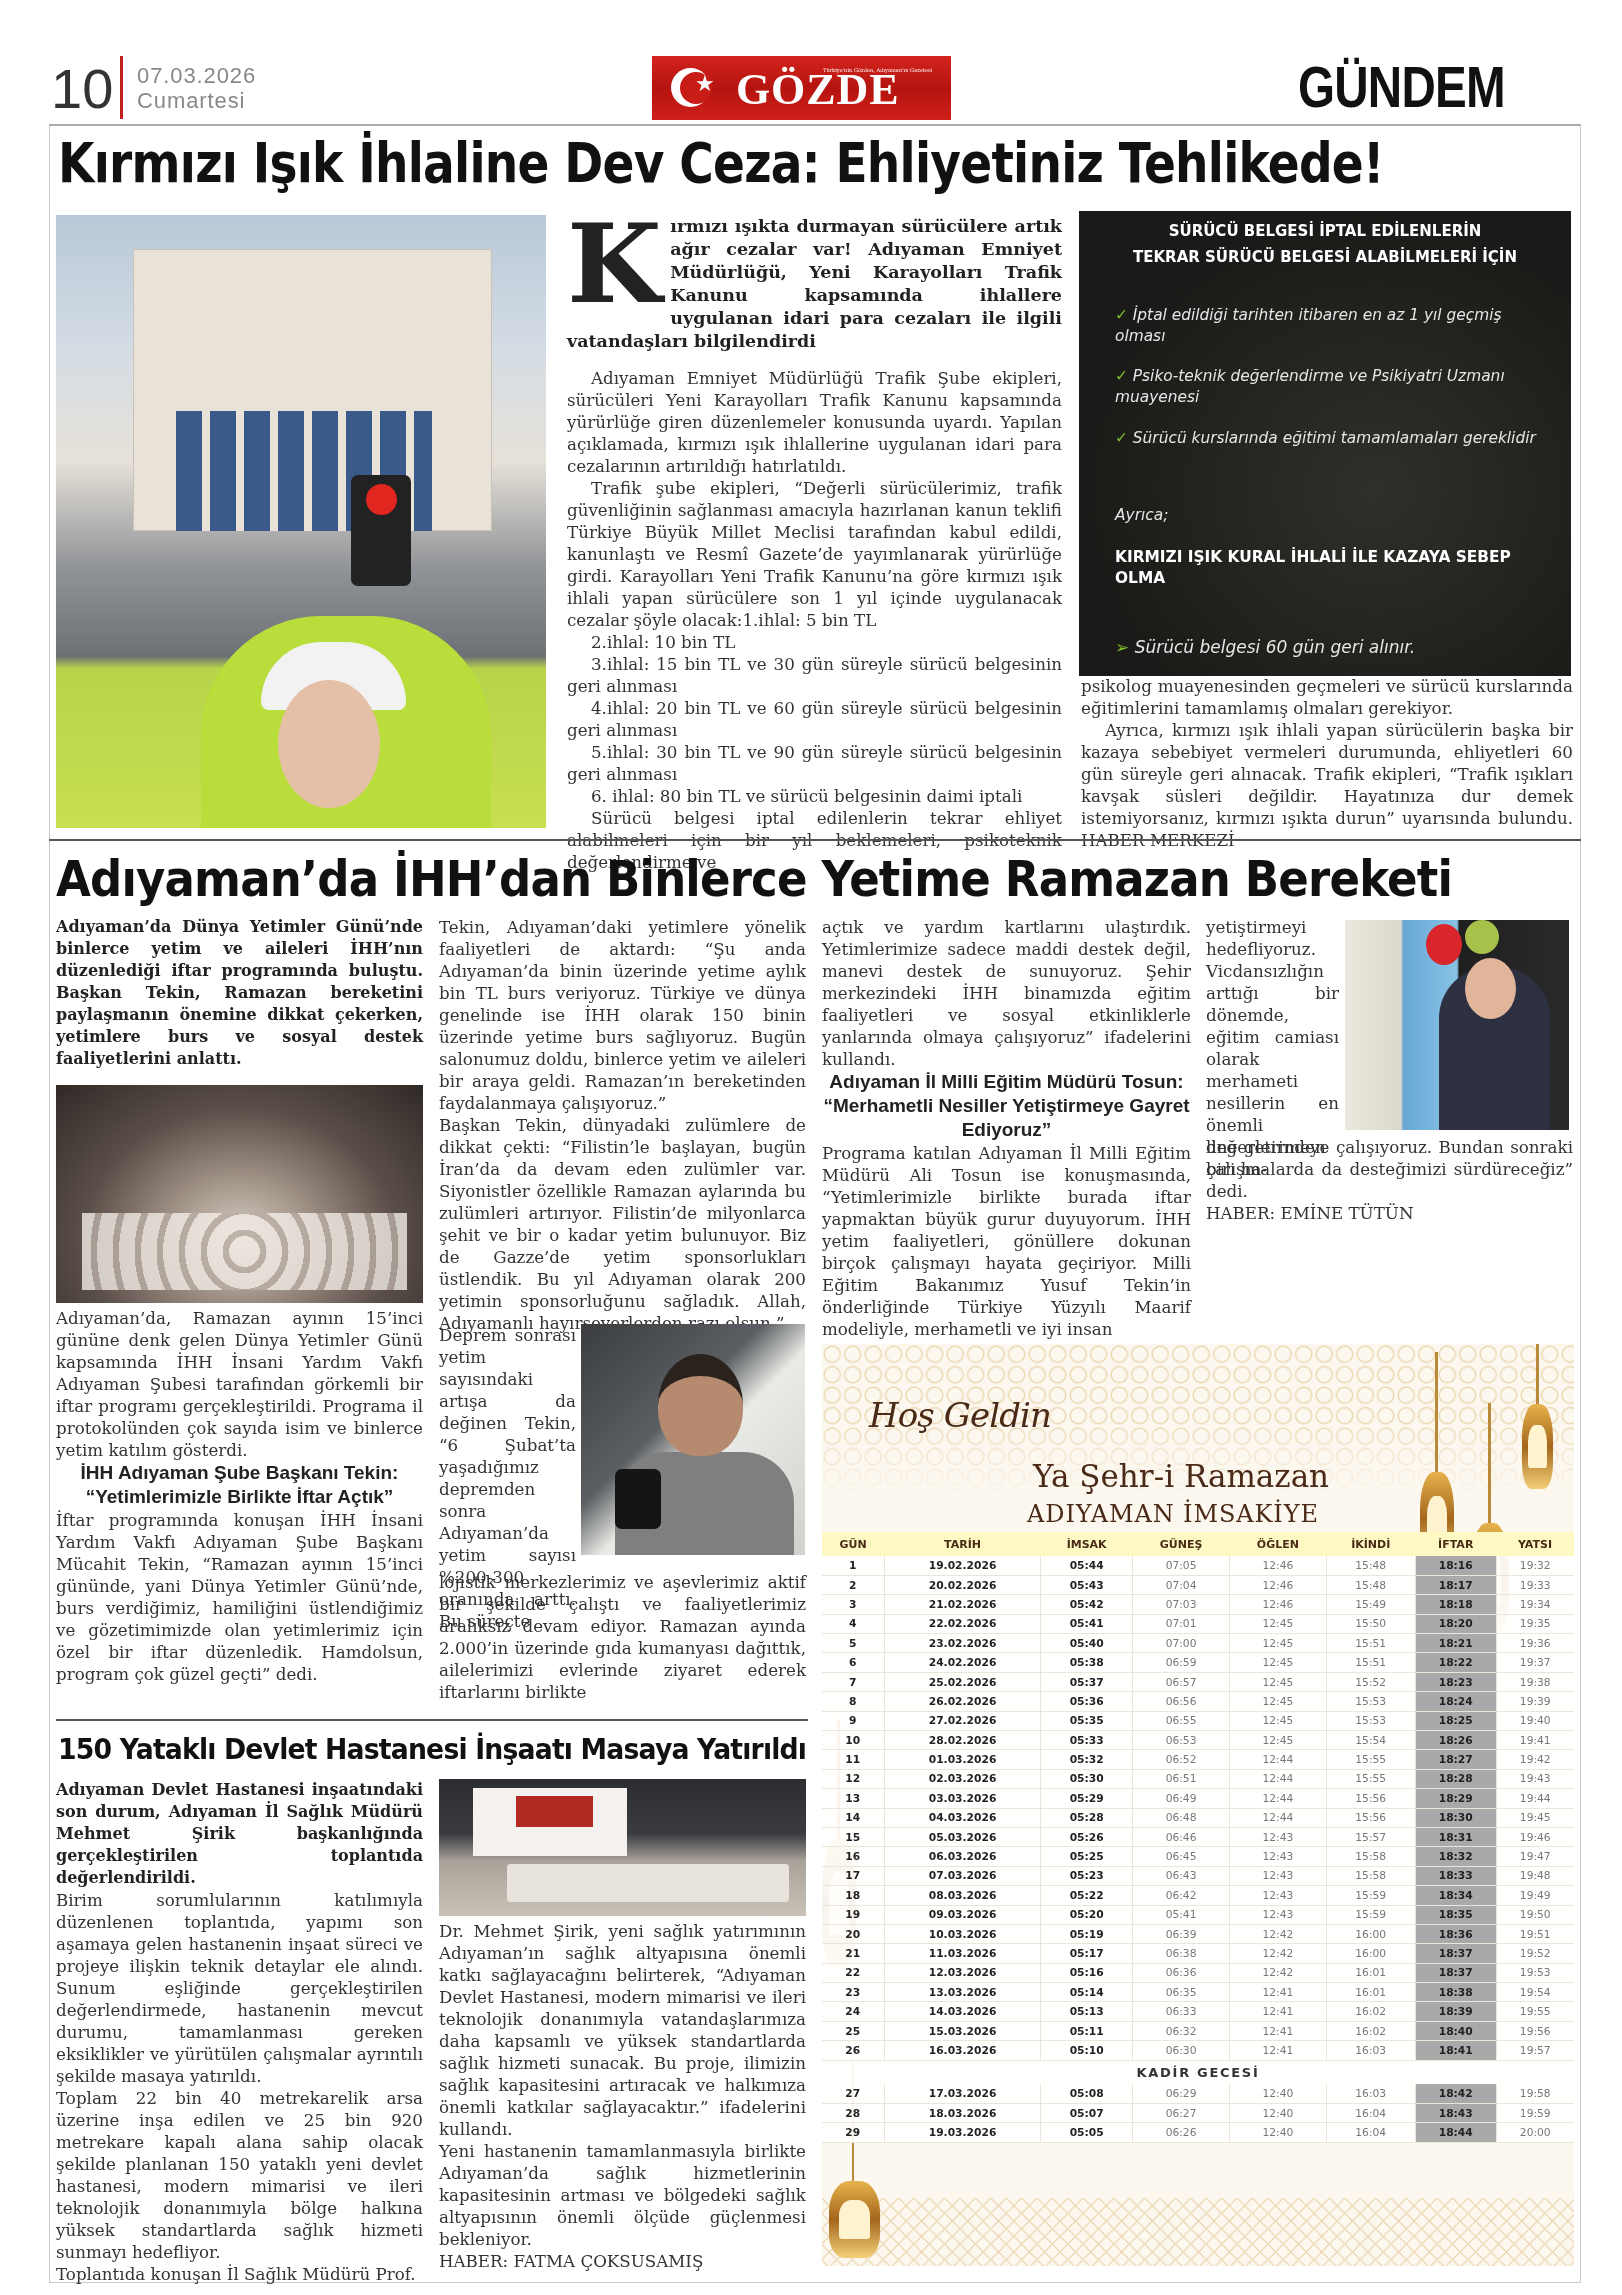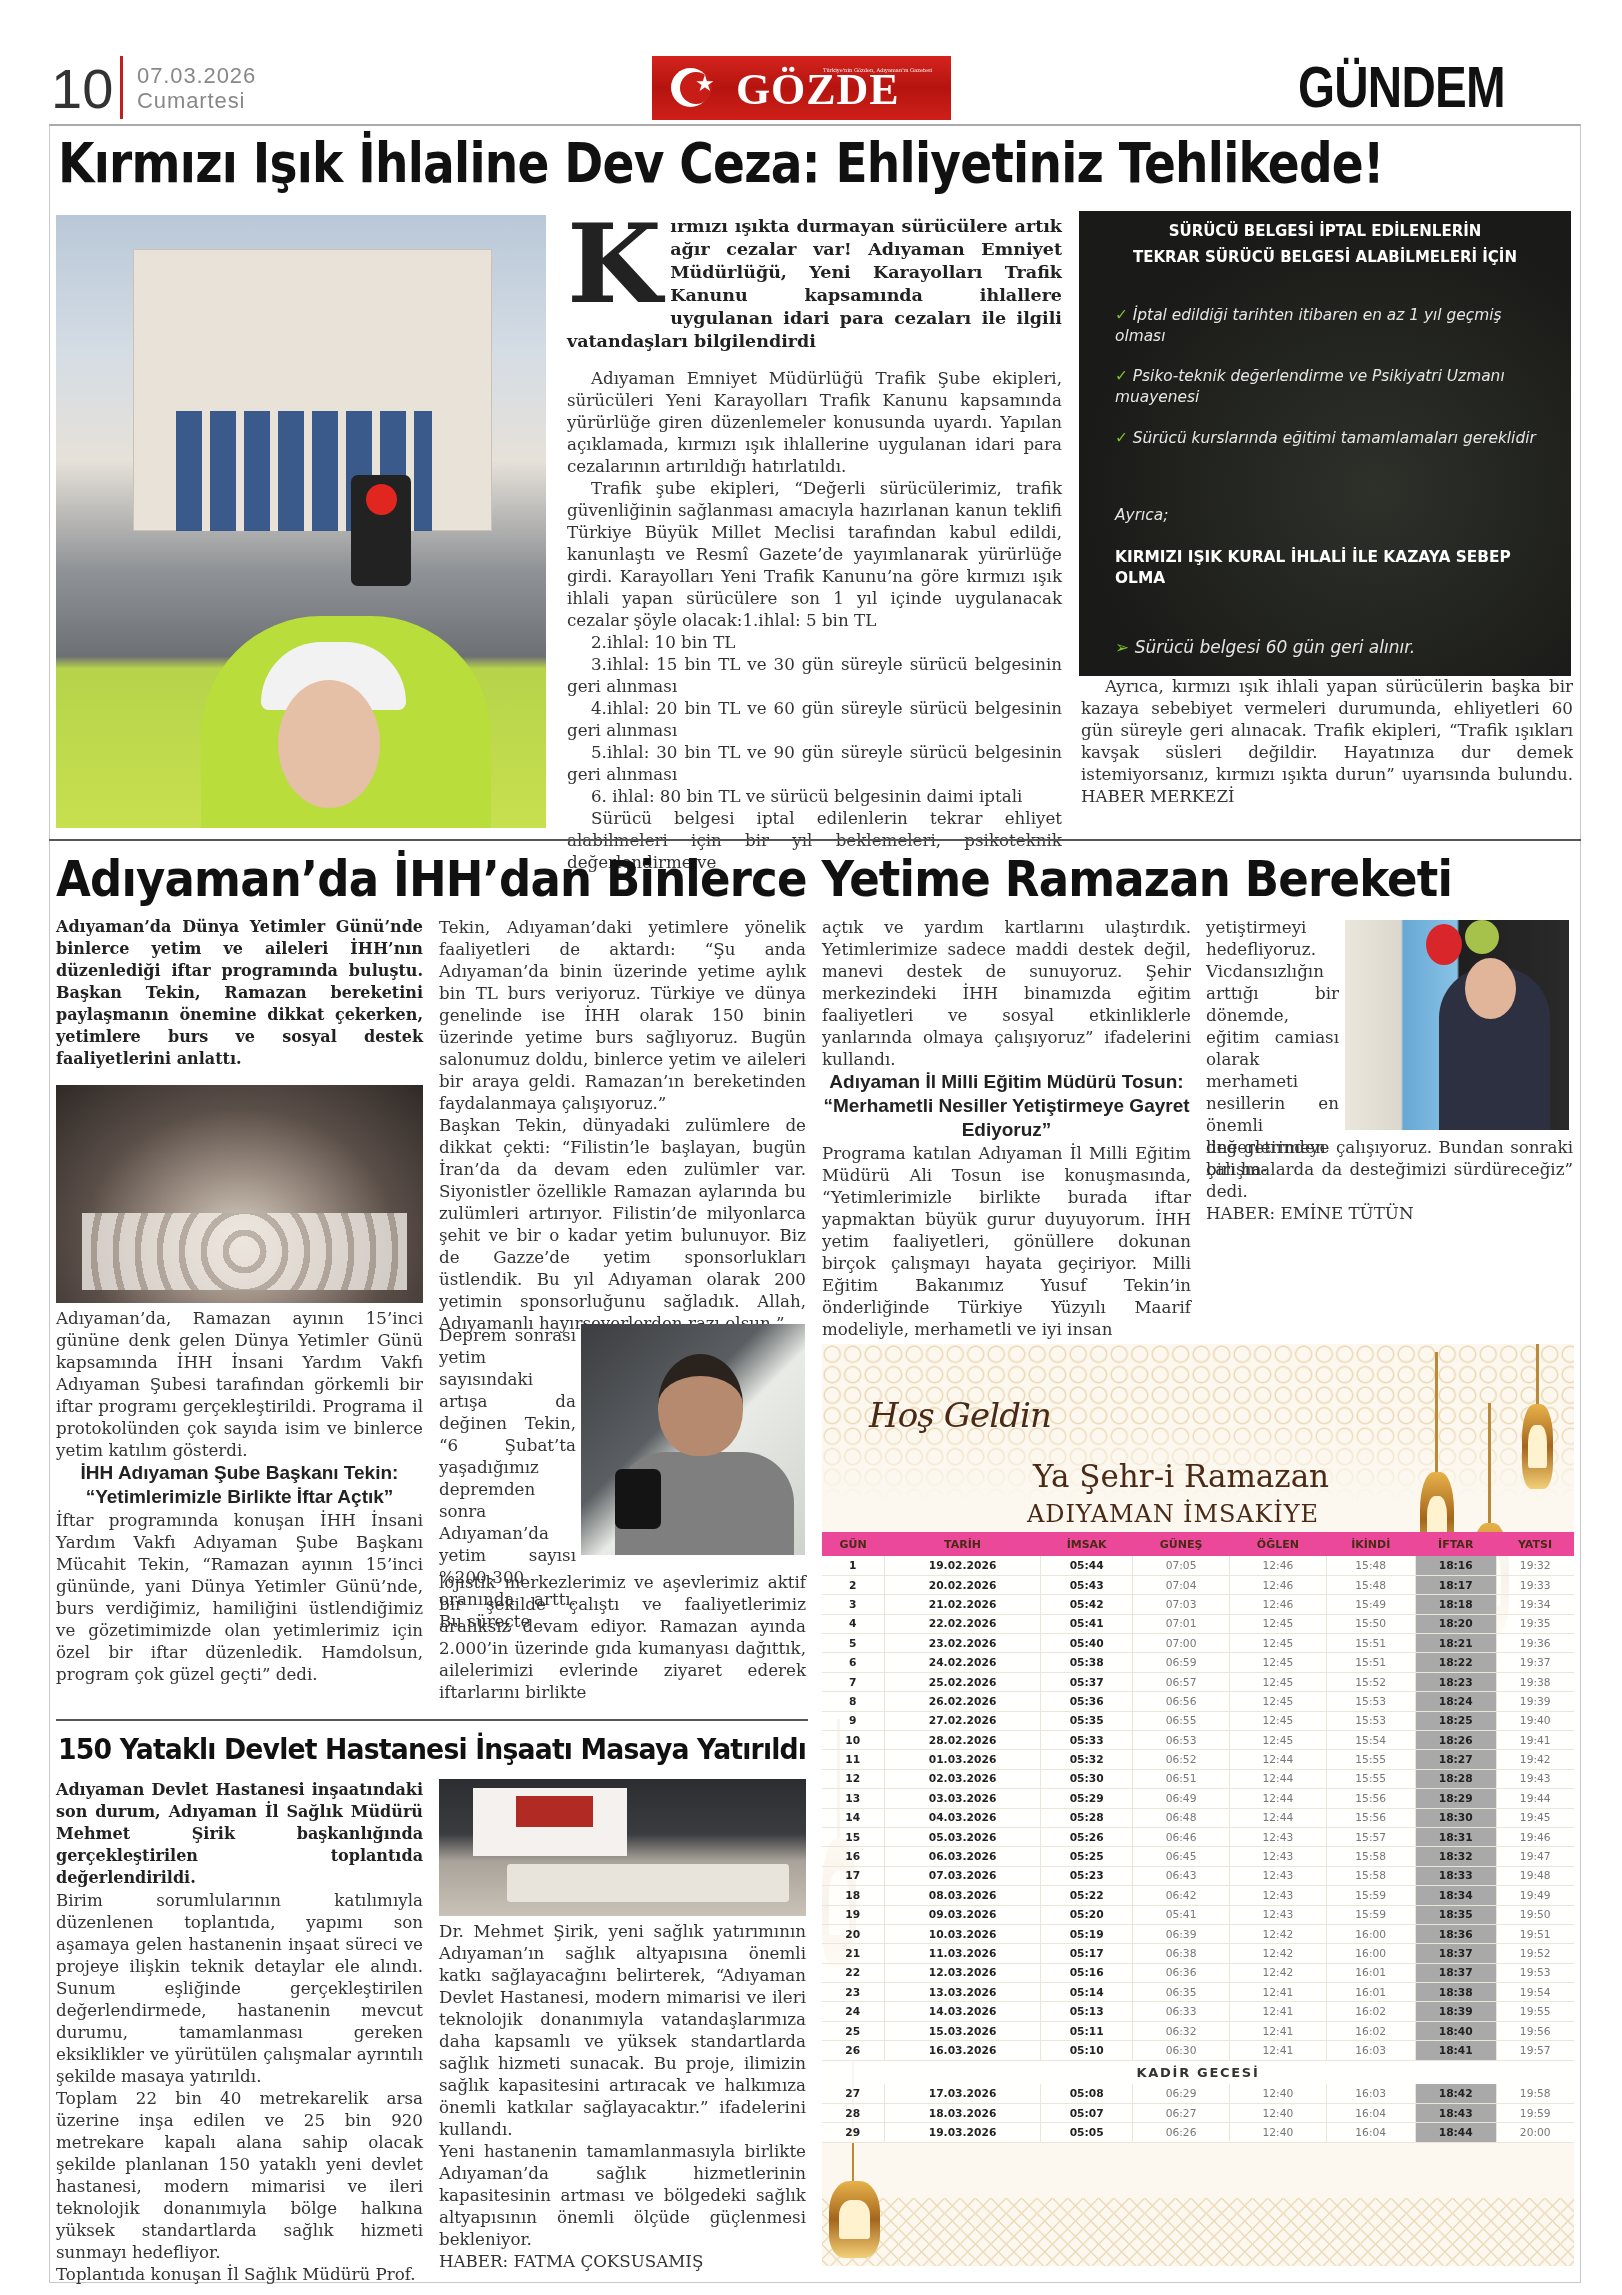--- a/index.html
+++ b/index.html
@@ -106,21 +106,21 @@
   #imsakiye .bottom-pattern { position: absolute; left: 0; bottom: 0; width: 100%; height: 68px;
      background-image: linear-gradient(135deg, transparent 45%, #e1c58c 46%, #e1c58c 52%, transparent 53%), linear-gradient(45deg, transparent 45%, #e1c58c 46%, #e1c58c 52%, transparent 53%);
      background-size: 15.4px 15.4px; opacity: 0.6; }
   .lantern { position: absolute; border-radius: 40% 40% 30% 30%; background: linear-gradient(180deg, #e7b24b 0%, #a4661c 50%, #f3cf78 100%); }
   .lantern::before { content: ""; position: absolute; left: 45%; top: -120px; width: 2.6px; height: 120px; background: #b98a3a; }
   .lantern .glass { position: absolute; left: 20%; top: 25%; width: 60%; height: 50%; background: #fff2cf; border-radius: 40% 40% 10% 10%; }
   #imsakiye .welcome { position: absolute; left: 47px; top: 51px; font-family: "DejaVu Serif", serif; font-style: italic; font-size: 34px; color: #4a2a16; letter-spacing: -0.9px; }
   #imsakiye .yasehr { position: absolute; left: 0; width: 100%; top: 114px; text-align: center; font-family: "DejaVu Serif", serif; font-size: 31px; color: #4a2a16; padding-right: 34px; }
   #imsakiye .city { position: absolute; left: 0; width: 100%; top: 156px; text-align: center; font-family: "DejaVu Serif", serif; font-size: 24px; color: #4a2a16; letter-spacing: 0.9px; padding-right: 50px; }
   #imsakiye table { position: absolute; left: 0; top: 188px; width: 100%; border-collapse: collapse; font-family: "DejaVu Sans", sans-serif; }
-  #imsakiye th { font-size: 11px; font-weight: bold; color: #4a2a16; background: #ec4899; height: 24px; }
+  #imsakiye th { font-size: 11px; font-weight: bold; color: #4a2a16; background: #fef9c3; height: 24px; }
   #imsakiye td { font-size: 10.7px; height: 19.4px; text-align: center; border-bottom: 0.9px solid #ece6da; color: #777; background: rgba(255,255,255,0.92); }
   #imsakiye td.c-day, #imsakiye td.c-date, #imsakiye td.c-imsak { color: #222; font-weight: bold; }
   #imsakiye td.c-iftar { background: #a9a9a9; color: #222; font-weight: bold; }
   #imsakiye tr.kadir td { background: rgba(255,255,255,0.92); color: #333; font-weight: bold; font-size: 13px; letter-spacing: 1.7px; height: 24px; border-bottom: none; }
   .col-sep { border-right: 0.9px solid #ece6da; }
 </style>
 </head>
 <body>
 
 <div class="abs" id="page-no">10</div>
@@ -170,20 +170,21 @@
   </div>
   <div class="item" style="top:94px"><span class="check">✓</span> <span>İptal edildiği tarihten itibaren en az 1 yıl geçmiş olması</span></div>
   <div class="item" style="top:155px"><span class="check">✓</span> <span>Psiko-teknik değerlendirme ve Psikiyatri Uzmanı muayenesi</span></div>
   <div class="item" style="top:217px"><span class="check">✓</span> <span>Sürücü kurslarında eğitimi tamamlamaları gereklidir</span></div>
   <div class="also">Ayrıca;</div>
   <div class="warn">KIRMIZI IŞIK KURAL İHLALİ İLE KAZAYA SEBEP OLMA</div>
   <div class="result"><span class="arrow">➢</span> <span>Sürücü belgesi 60 gün geri alınır.</span></div>
 </div>
 
 <div class="abs body" id="art1-right">
+  <p class="noindent">psikolog muayenesinden geçmeleri ve sürücü kurslarında eğitimlerini tamamlamış olmaları gerekiyor.</p>
   <p>Ayrıca, kırmızı ışık ihlali yapan sürücülerin başka bir kazaya sebebiyet vermeleri durumunda, ehliyetleri 60 gün süreyle geri alınacak. Trafik ekipleri, “Trafik ışıkları kavşak süsleri değildir. Hayatınıza dur demek istemiyorsanız, kırmızı ışıkta durun” uyarısında bulundu. HABER MERKEZİ</p>
 </div>
 
 <div class="hr" style="left:49px; top:839px; width:1532px;"></div>
 
 <div class="abs headline" id="h2">Adıyaman’da İHH’dan Binlerce Yetime Ramazan Bereketi</div>
 
 <div class="abs" id="art2-col1">
   <div id="art2-lede">Adıyaman’da Dünya Yetimler Günü’nde binlerce yetim ve aileleri İHH’nın düzenlediği iftar programında buluştu. Başkan Tekin, Ramazan bereketini paylaşmanın önemine dikkat çekerken, yetimlere burs ve sosyal destek faaliyetlerini anlattı.</div>
 </div>

